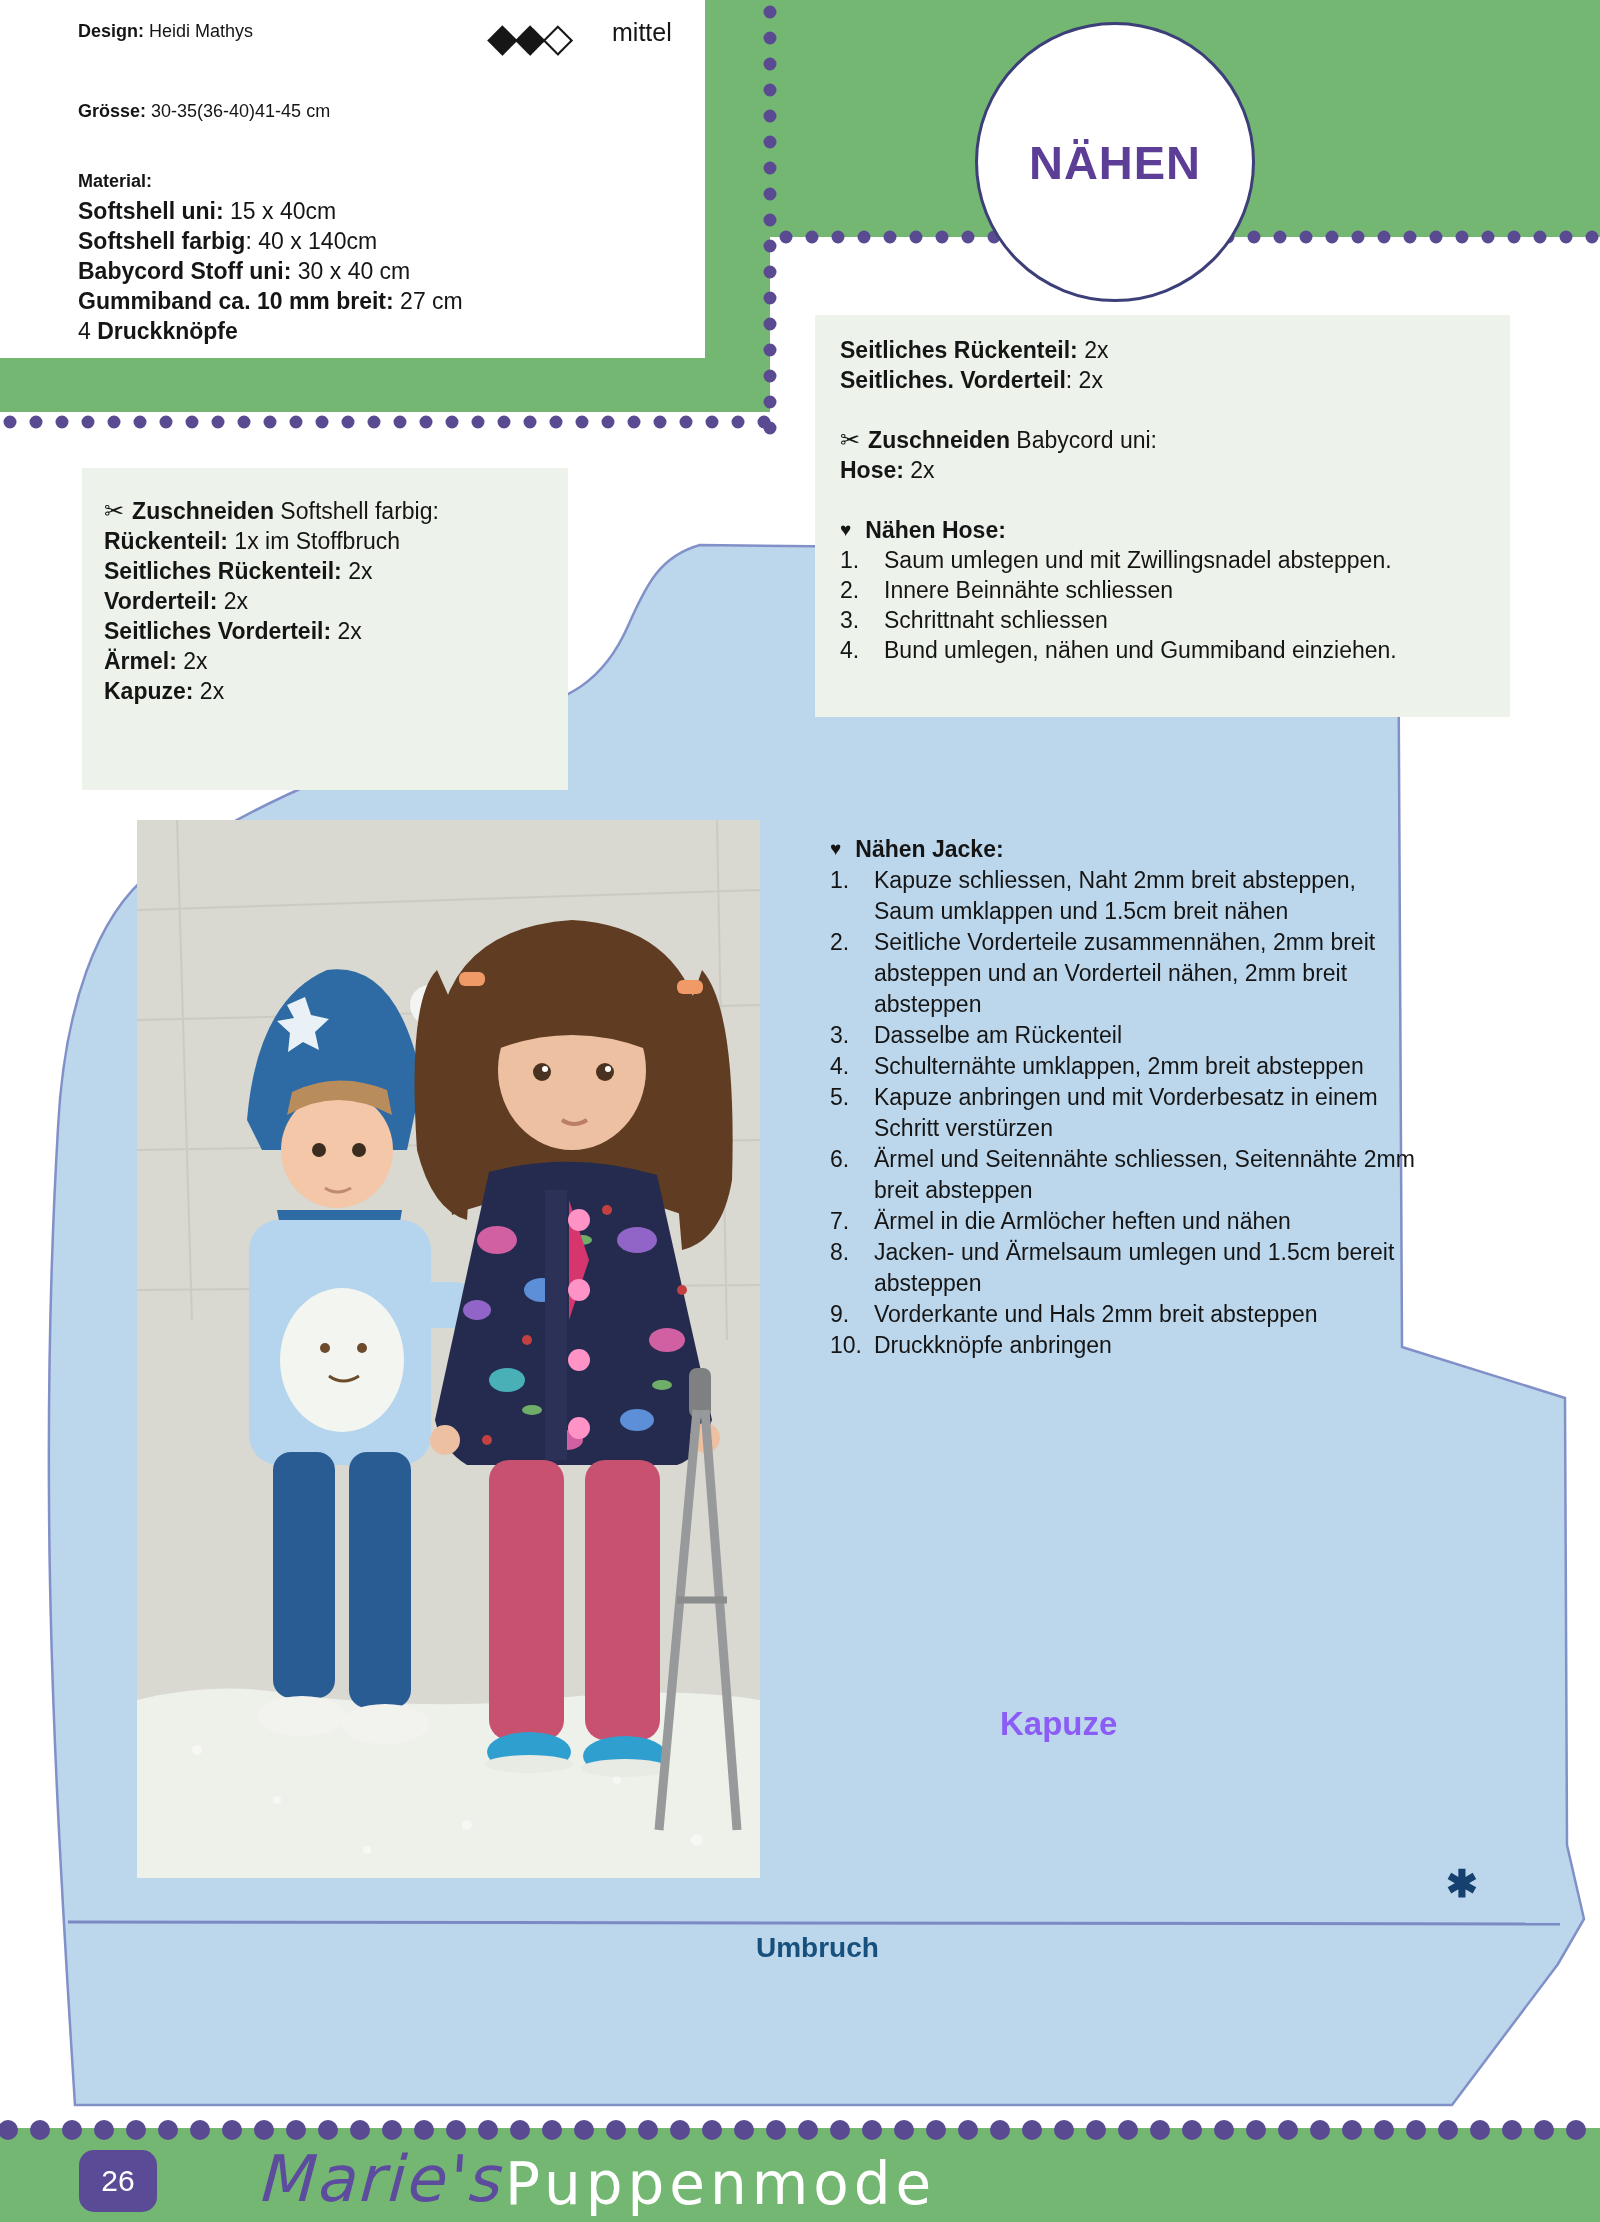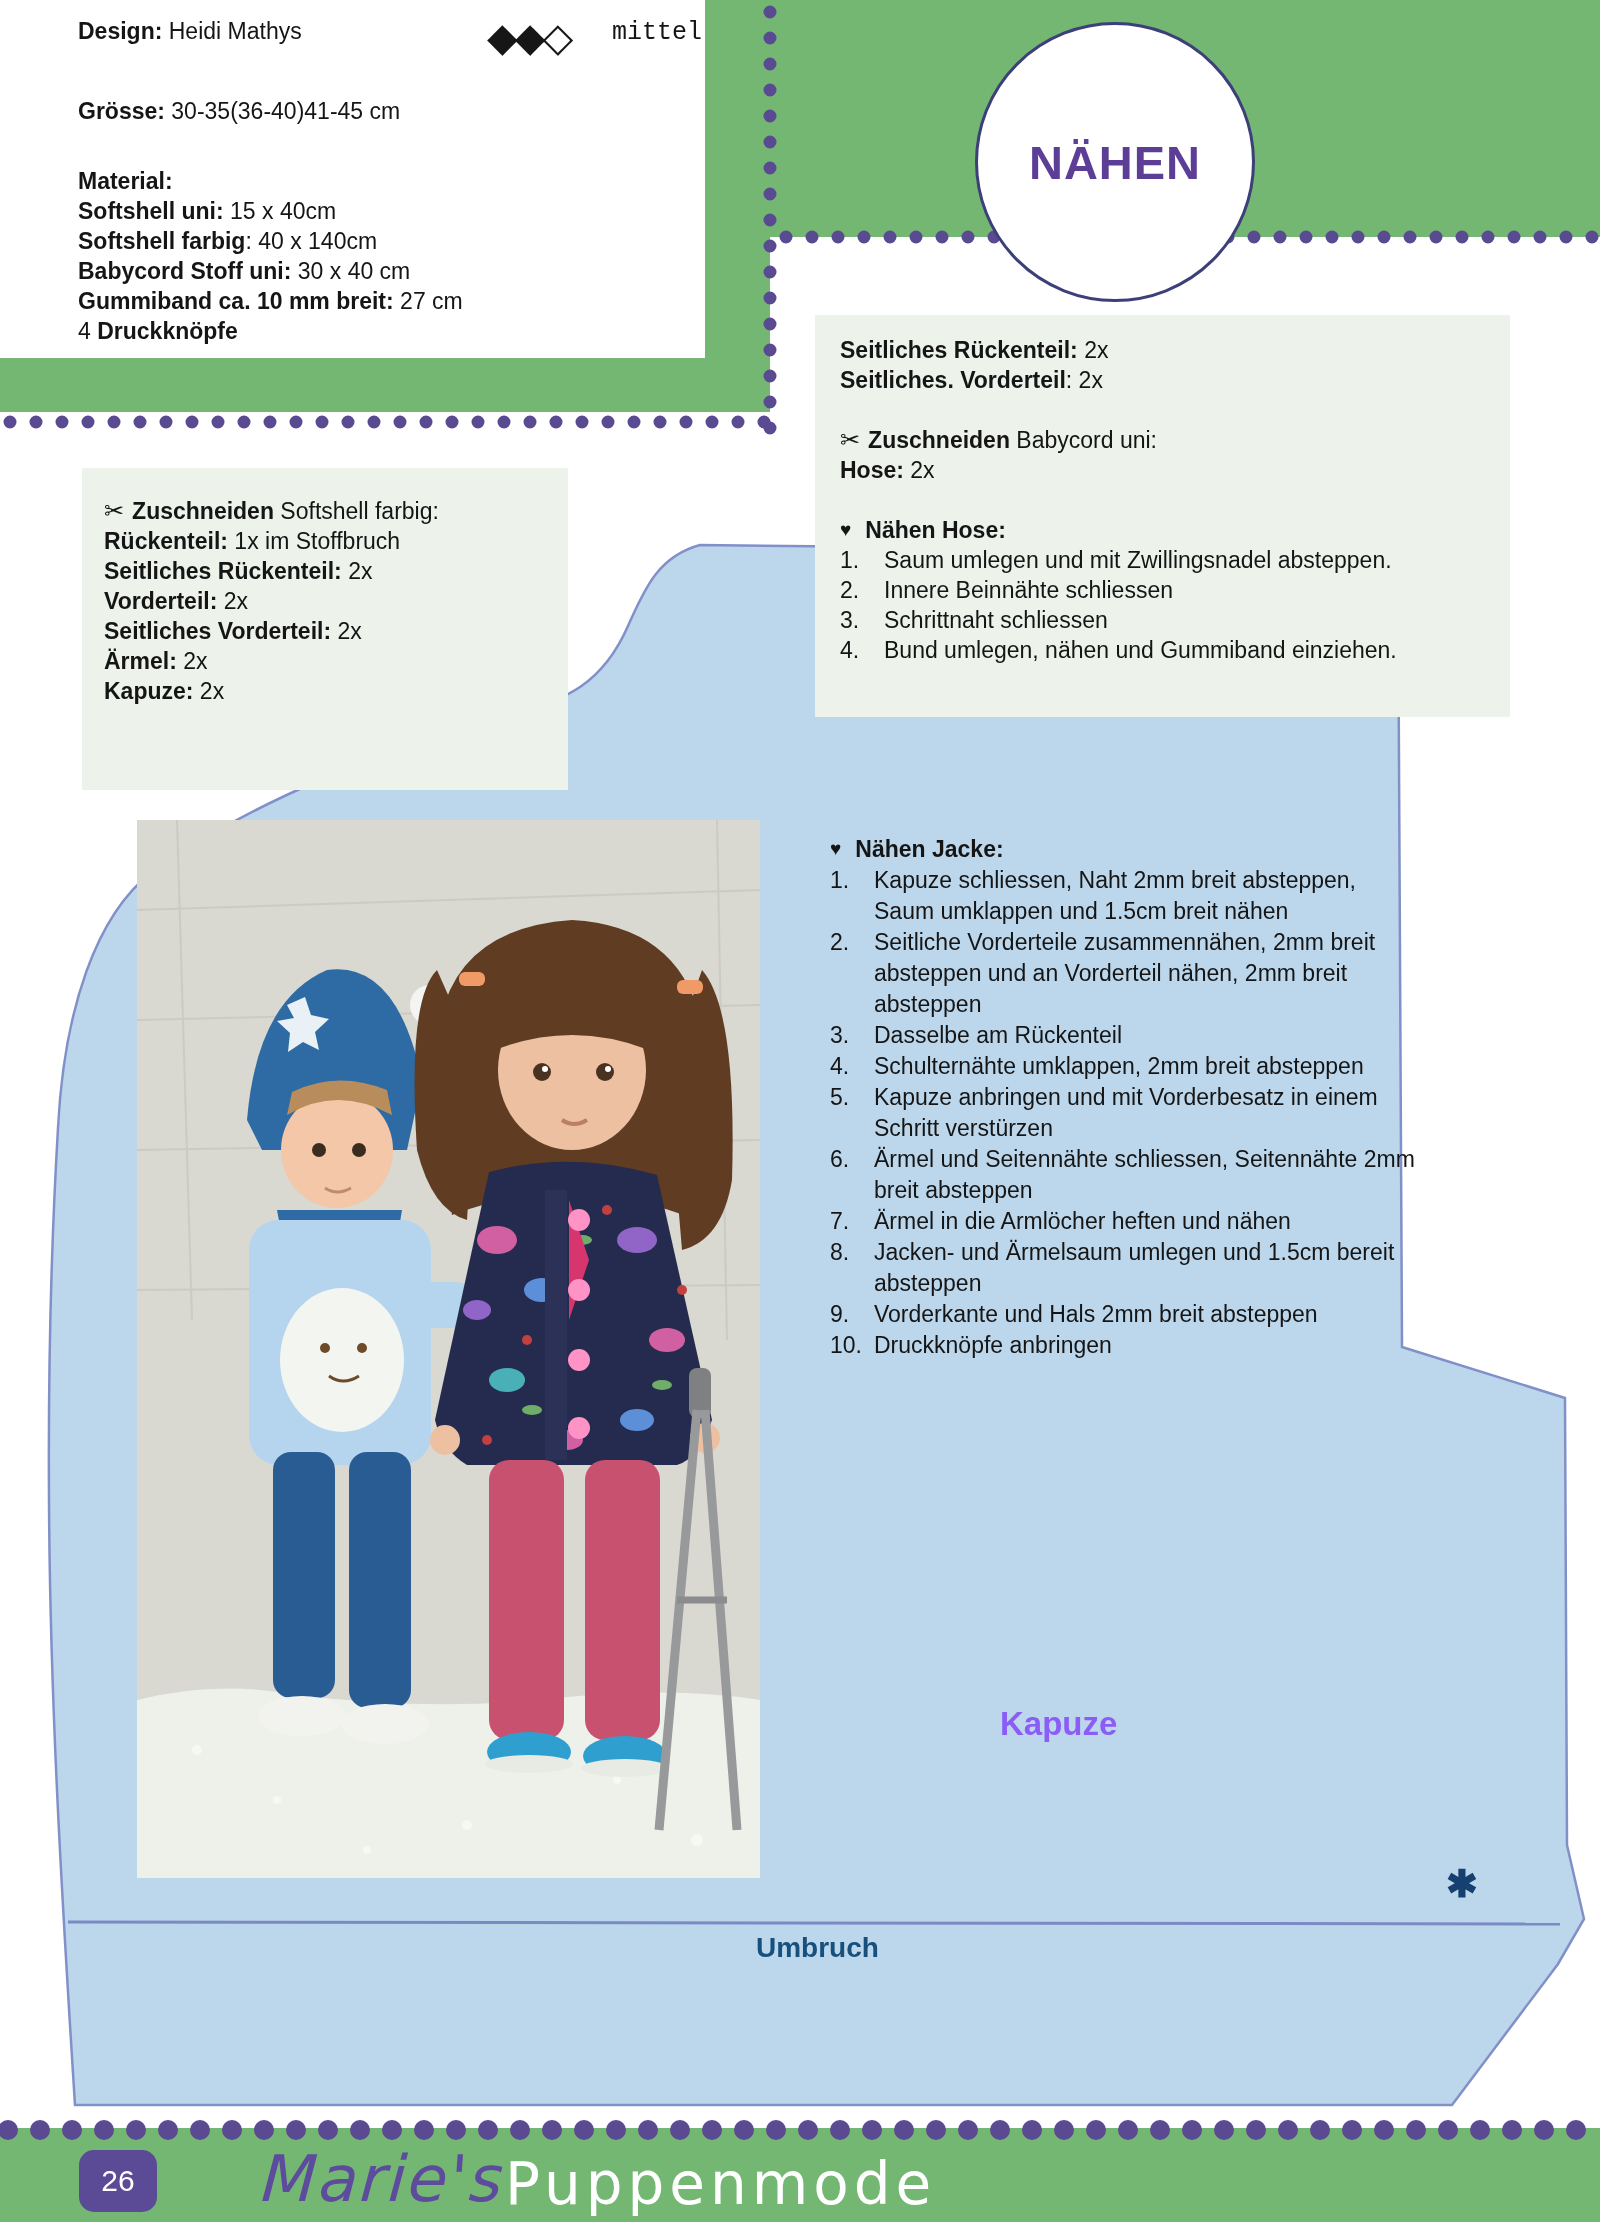--- a/index.html
+++ b/index.html
@@ -8,28 +8,28 @@
 
   
   .green-left{position:absolute;left:0;top:0;width:770px;height:412px;background:#73b773;}
   .green-right{position:absolute;left:770px;top:0;width:830px;height:237px;background:#73b773;}
   .white-inset{position:absolute;left:0;top:0;width:705px;height:358px;background:#ffffff;}
 
   
   .base-svg{position:absolute;left:0;top:0;z-index:2;}
 
   
-  .hdr{position:absolute;z-index:5;font-size:23px;line-height:30px;}
+  .hdr{position:absolute;z-index:5;font-size:18px;line-height:30px;}
   .hdr b{font-weight:bold;}
   .design-line{left:78px;top:16px;}
   .size-line{left:78px;top:96px;}
   .material-title{left:78px;top:166px;font-weight:bold;}
   .mat-row{position:absolute;left:78px;z-index:5;font-size:23px;line-height:30px;}
   .diamonds{position:absolute;left:487px;top:14px;z-index:5;font-size:40px;letter-spacing:-3px;color:#161616;}
-  .difficulty-label{position:absolute;left:612px;top:18px;z-index:5;font-size:25px;font-family:Liberation Mono, monospace;}
+  .difficulty-label{position:absolute;left:612px;top:18px;z-index:5;font-size:25px;}
 
   
   .nahen-circle{position:absolute;left:975px;top:22px;width:274px;height:274px;z-index:4;
     background:#ffffff;border:3px solid #3c3f78;border-radius:50%;
     display:flex;align-items:center;justify-content:center;}
   .nahen-circle span{font-size:47px;font-weight:bold;color:#5c3e97;letter-spacing:1px;}
 
   
   .infobox{position:absolute;background:#edf3eb;z-index:4;font-size:23px;line-height:30px;}
   .box-left{left:82px;top:468px;width:486px;height:322px;padding:28px 0 0 22px;box-sizing:border-box;}

